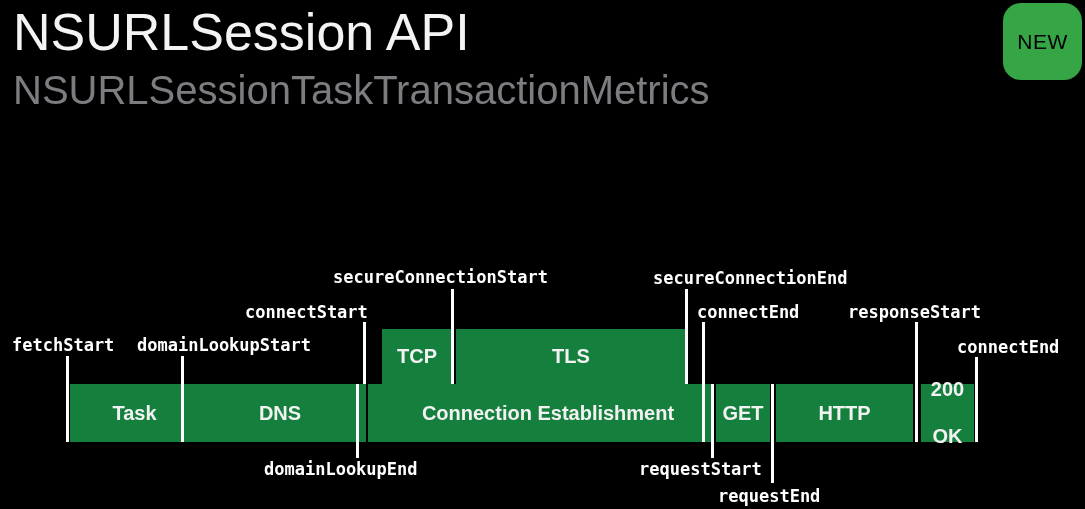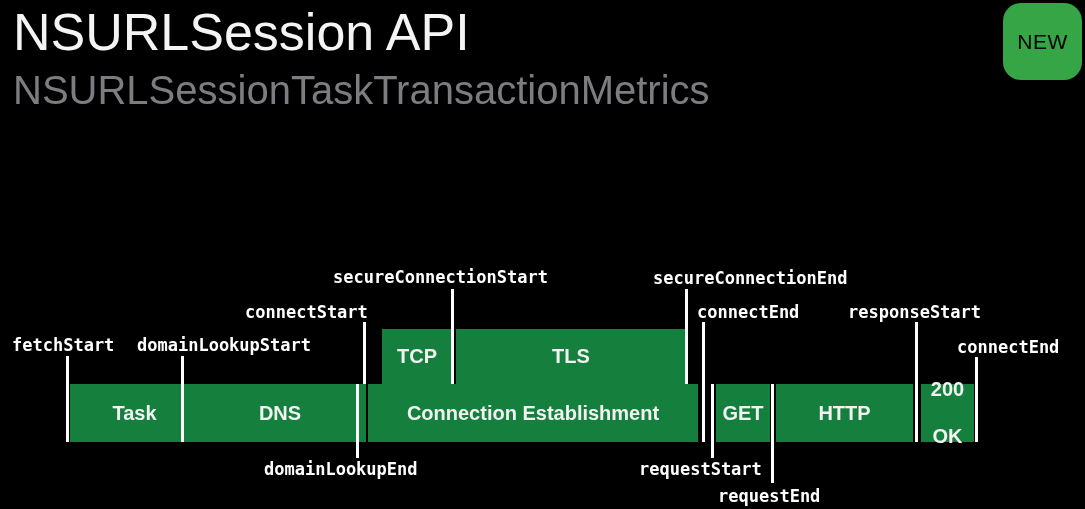--- a/index.html
+++ b/index.html
@@ -95,21 +95,21 @@
   <div class="box upper" style="left:456px; width:230px;">
     <span>TLS</span>
   </div>
 
   <div class="box main" style="left:70px; width:129px;">
     <span>Task</span>
   </div>
   <div class="box main" style="left:186px; width:172px;padding-left:8px;">
     <span>DNS</span>
   </div>
-  <div class="box main" style="left:368px; width:330px;">
+  <div class="box main" style="left:368px; width:330px;padding-left:15px;">
     <span>Connection Establishment</span>
   </div>
   <div class="box main" style="left:716px; width:54px;">
     <span>GET</span>
   </div>
   <div class="box main" style="left:776px; width:137px;">
     <span>HTTP</span>
   </div>
   <div class="box main twoline" style="left:921px; width:53px;">
     <span>200</span>

